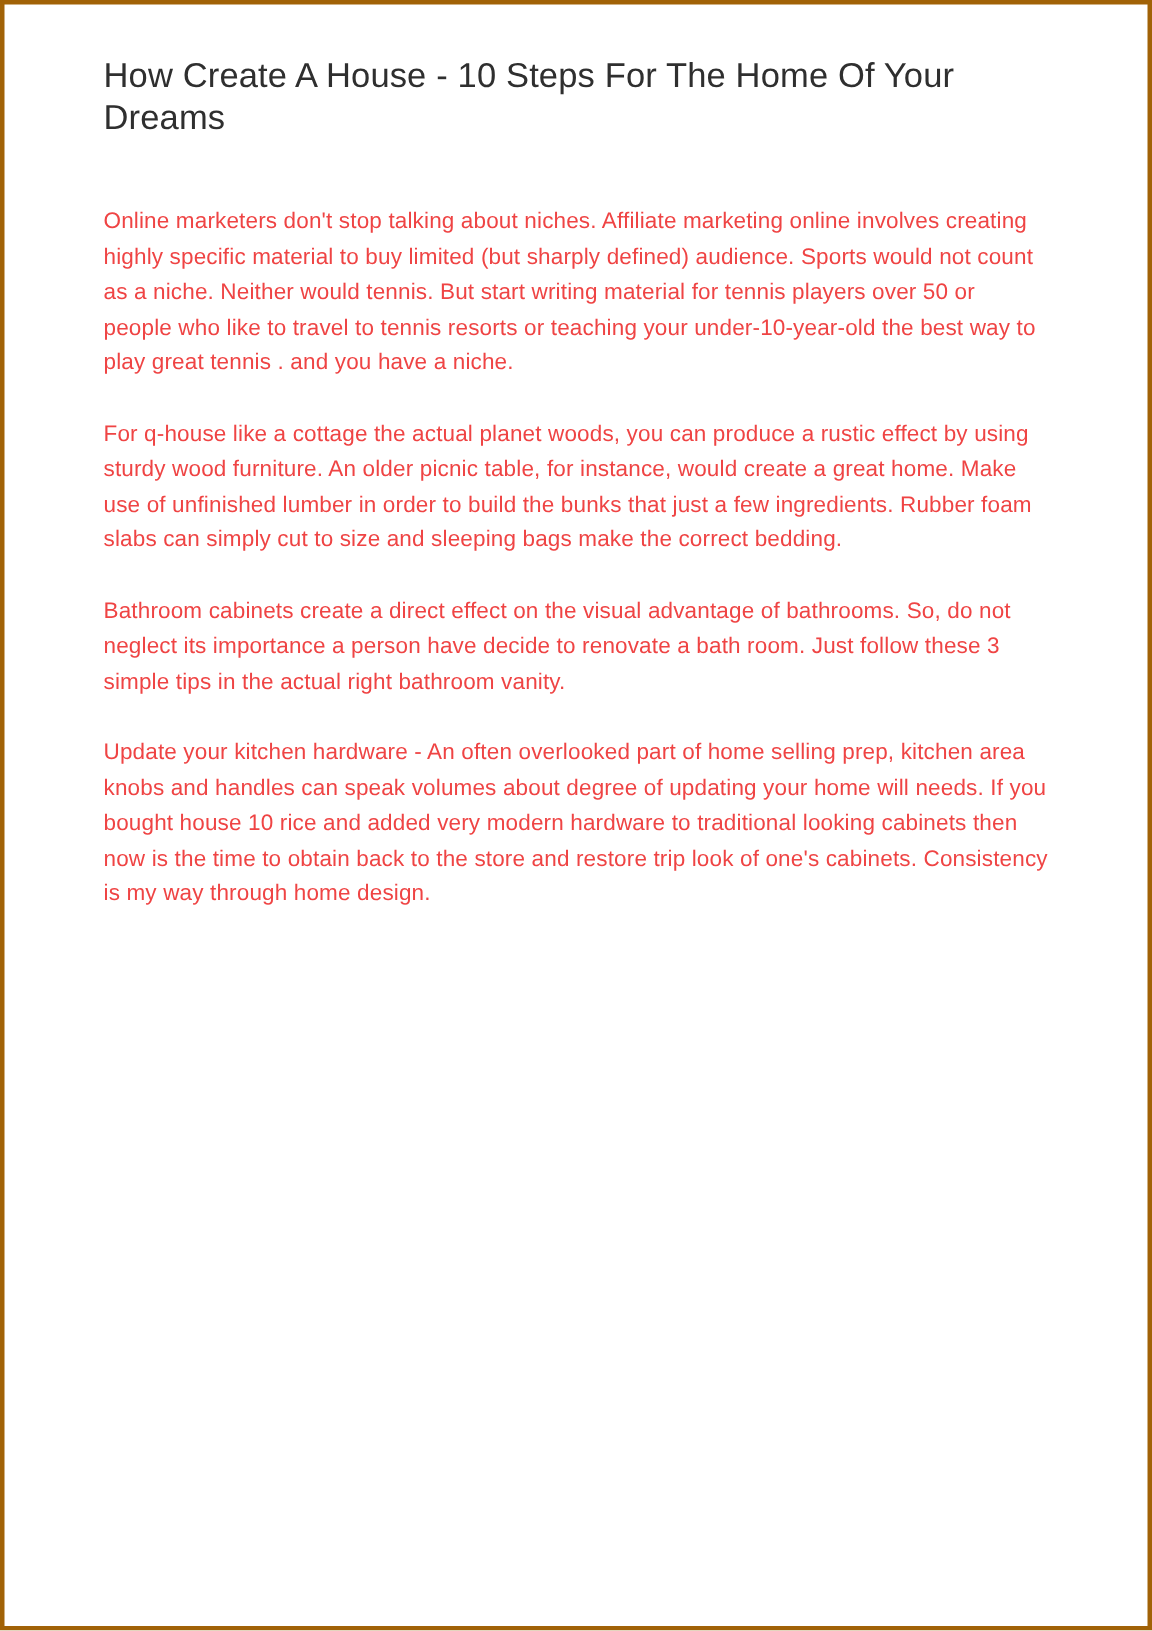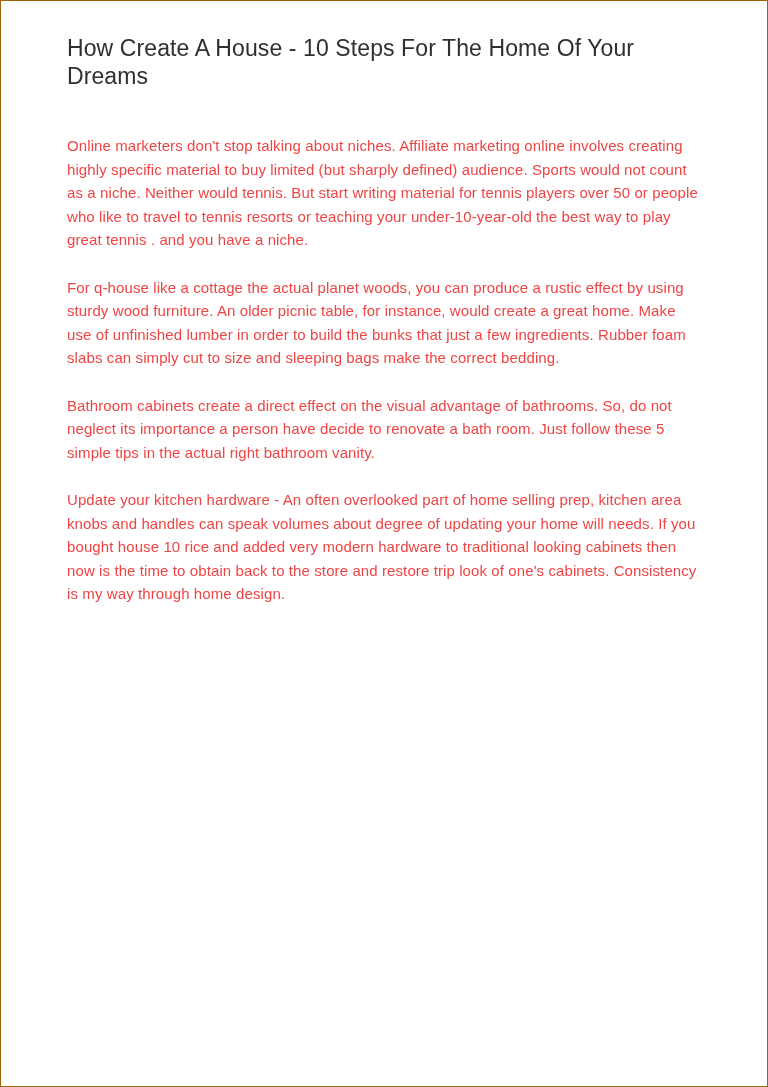--- a/index.html
+++ b/index.html
@@ -7,21 +7,21 @@
     padding: 0;
     background: #fafafa;
     font-family: "Liberation Sans", "DejaVu Sans", sans-serif;
   }
   .page {
     position: relative;
     width: 768px;
     height: 1087px;
     margin: 0 auto;
     background: #ffffff;
-    border: 1px solid #a16207;
+    border: 3px solid #a16207;
     box-sizing: border-box;
     overflow: hidden;
   }
   .content {
     padding: 34px 66px 0 66px;
   }
   .doc-title {
     margin: 0 0 44px 0;
     font-size: 23px;
     line-height: 1.2;
@@ -41,17 +41,17 @@
 <body>
 
 <div class="page">
   <div class="content">
     <h1 class="doc-title">How Create A House - 10 Steps For The Home Of Your Dreams</h1>
 
     <p class="doc-paragraph">Online marketers don't stop talking about niches. Affiliate marketing online involves creating highly specific material to buy limited (but sharply defined) audience. Sports would not count as a niche. Neither would tennis. But start writing material for tennis players over 50 or people who like to travel to tennis resorts or teaching your under-10-year-old the best way to play great tennis . and you have a niche.</p>
 
     <p class="doc-paragraph">For q-house like a cottage the actual planet woods, you can produce a rustic effect by using sturdy wood furniture. An older picnic table, for instance, would create a great home. Make use of unfinished lumber in order to build the bunks that just a few ingredients. Rubber foam slabs can simply cut to size and sleeping bags make the correct bedding.</p>
 
-    <p class="doc-paragraph">Bathroom cabinets create a direct effect on the visual advantage of bathrooms. So, do not neglect its importance a person have decide to renovate a bath room. Just follow these 5 simple tips in the actual right bathroom vanity.</p>
+    <p class="doc-paragraph">Bathroom cabinets create a direct effect on the visual advantage of bathrooms. So, do not neglect its importance a person have decide to renovate a bath room. Just follow these 3 simple tips in the actual right bathroom vanity.</p>
 
     <p class="doc-paragraph">Update your kitchen hardware - An often overlooked part of home selling prep, kitchen area knobs and handles can speak volumes about degree of updating your home will needs. If you bought house 10 rice and added very modern hardware to traditional looking cabinets then now is the time to obtain back to the store and restore trip look of one's cabinets. Consistency is my way through home design.</p>
   </div>
 </div>
 
 </body></html>

